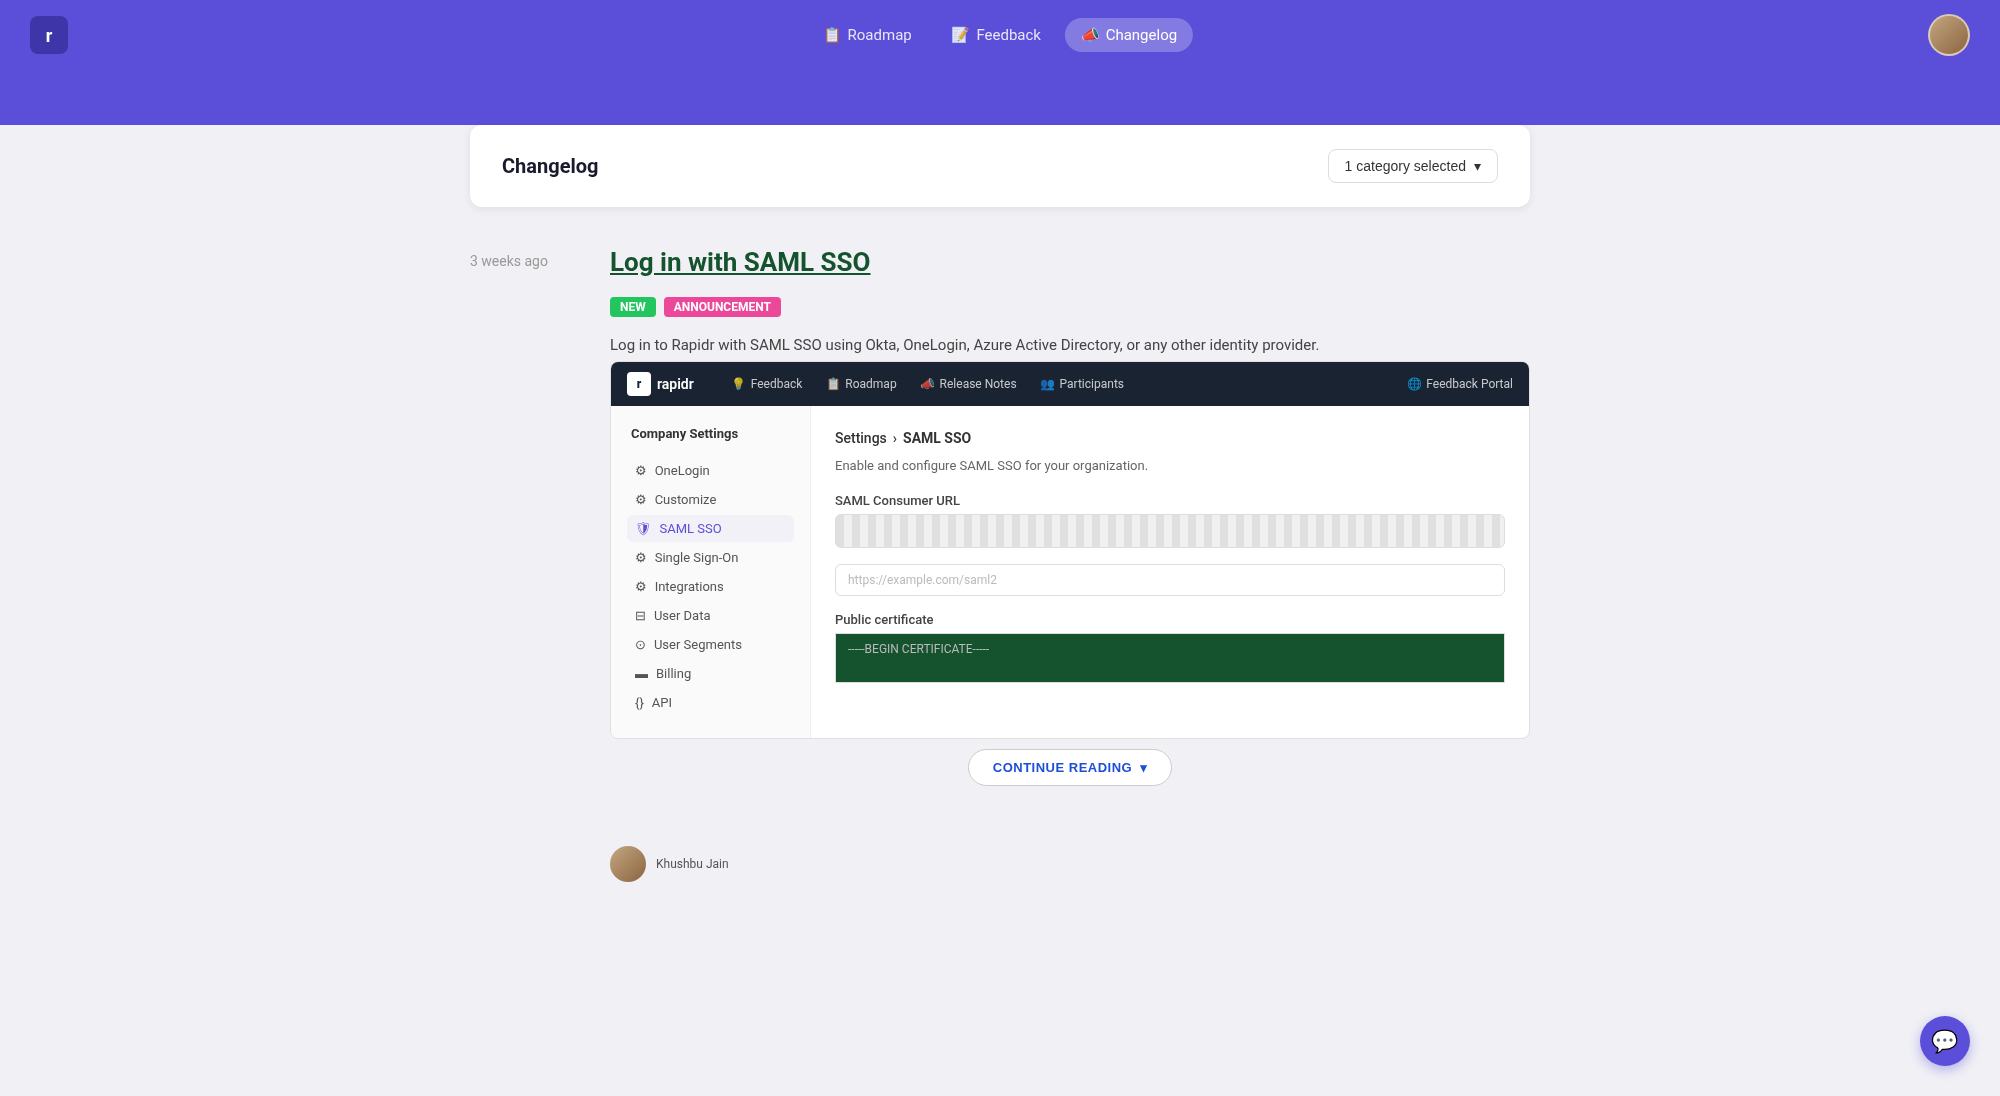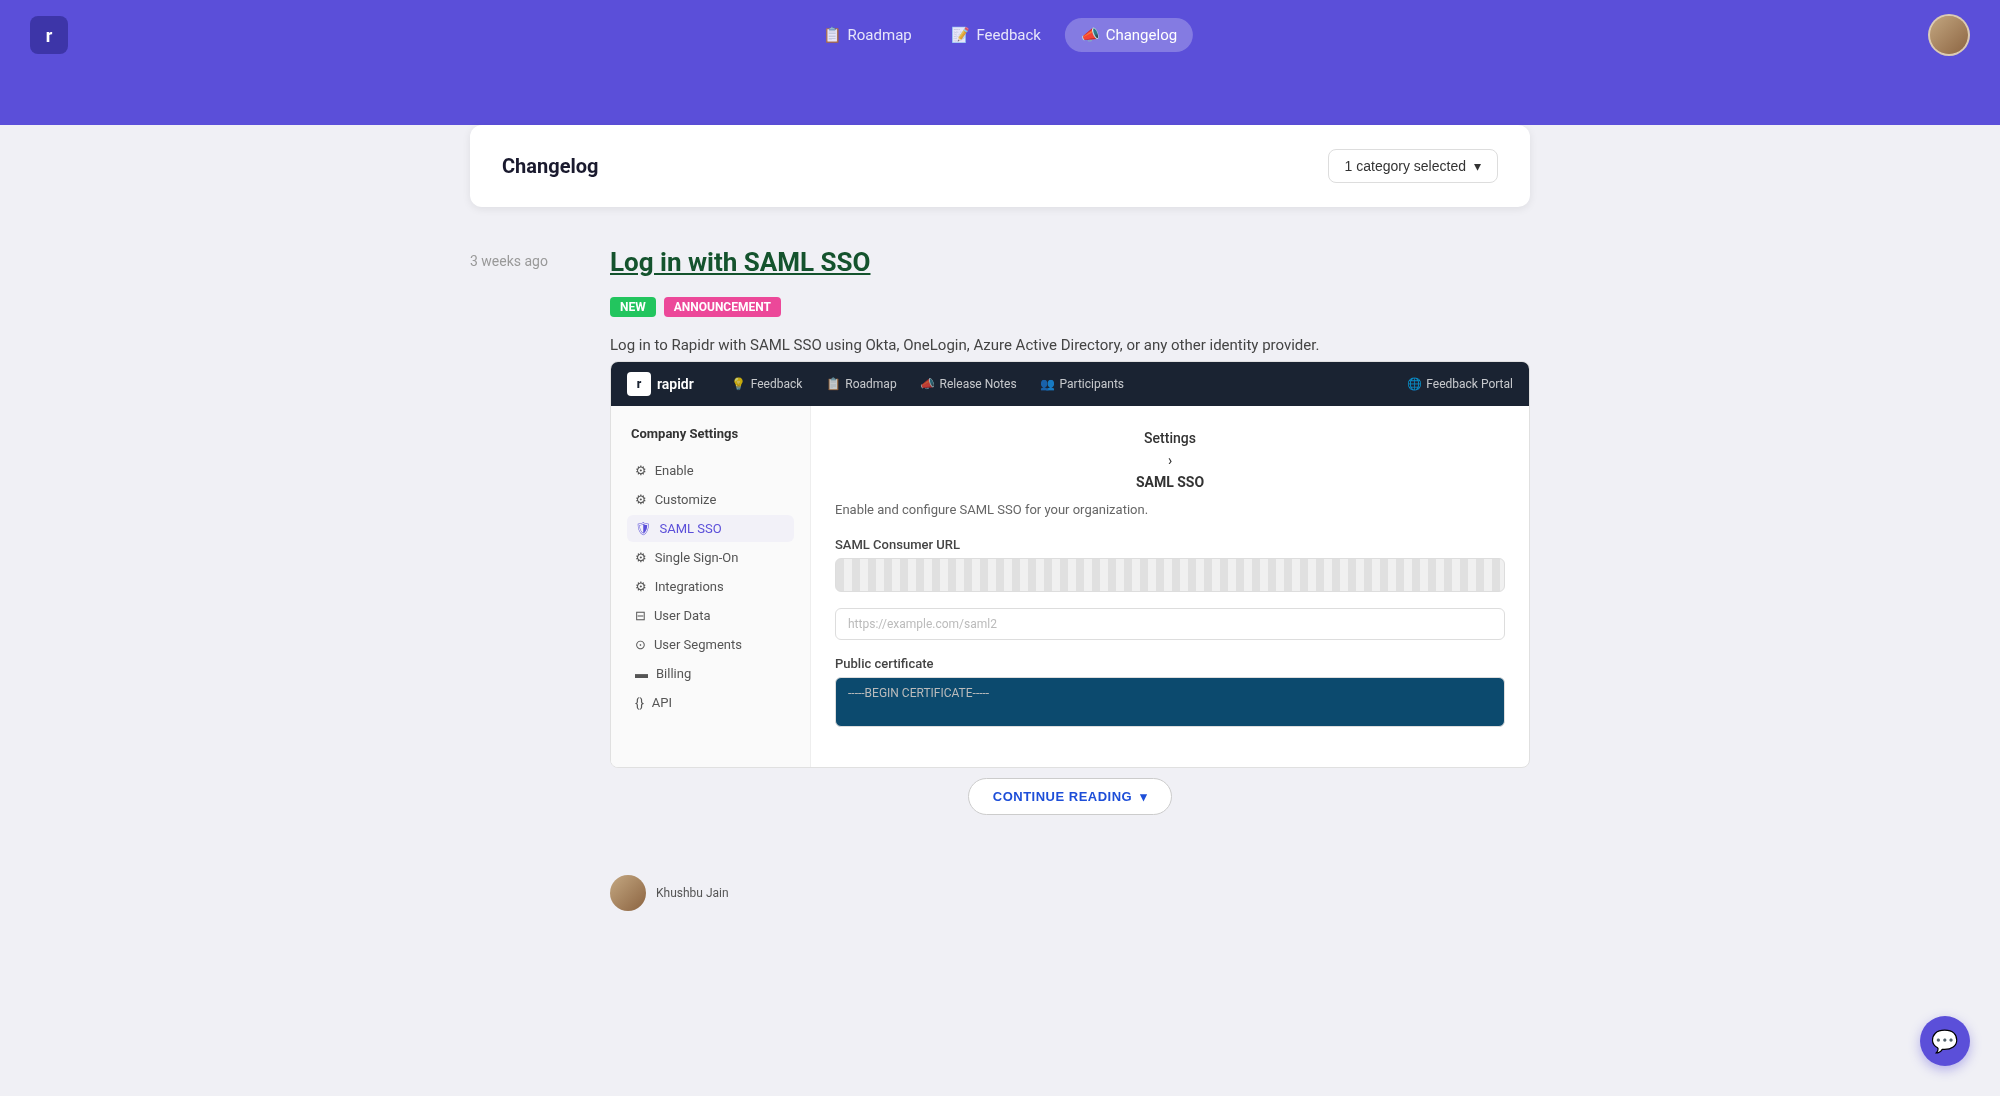--- a/index.html
+++ b/index.html
@@ -253,21 +253,20 @@
       flex: 1;
       padding: 24px;
     }
     .settings-breadcrumb {
       font-size: 14px;
       color: #888;
       margin-bottom: 12px;
       display: flex;
       align-items: center;
       gap: 6px;
-      flex-direction: column;
     }
     .settings-breadcrumb span { color: #333; font-weight: 500; }
     .settings-desc {
       font-size: 13px;
       color: #666;
       margin-bottom: 20px;
     }
     .form-group {
       margin-bottom: 16px;
     }
@@ -287,25 +286,25 @@
       border: 1px solid #ddd;
       border-radius: 6px;
       padding: 8px 12px;
       font-size: 12px;
       color: #aaa;
       background: white;
       width: 100%;
     }
     .form-textarea {
       border: 1px solid #ddd;
-      border-radius: 6px;
+      border-radius: 0;
       padding: 8px 12px;
       font-size: 12px;
       color: #aaa;
-      background: #0c4a6e;
+      background: #14532d;
       width: 100%;
       height: 50px;
       resize: none;
     }
 
     
     .continue-btn-wrap {
       display: flex;
       justify-content: center;
       margin-top: 10px;
@@ -449,21 +448,21 @@
           </div>
         </div>
 
         <div class="inner-body">
 
           <div class="inner-sidebar">
             <div class="inner-sidebar-title">Company Settings</div>
 
             <div class="sidebar-item">
               <span>⚙</span>
-              <span>Enable</span>
+              <span>OneLogin</span>
             </div>
             <div class="sidebar-item">
               <span>⚙</span>
               <span>Customize</span>
             </div>
             <div class="sidebar-item active">
               <span>🛡</span>
               <span>SAML SSO</span>
             </div>
             <div class="sidebar-item">

